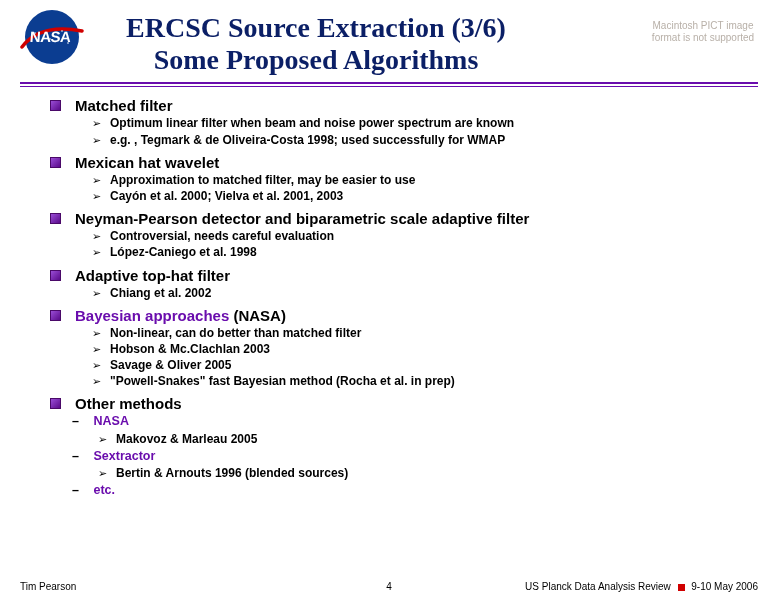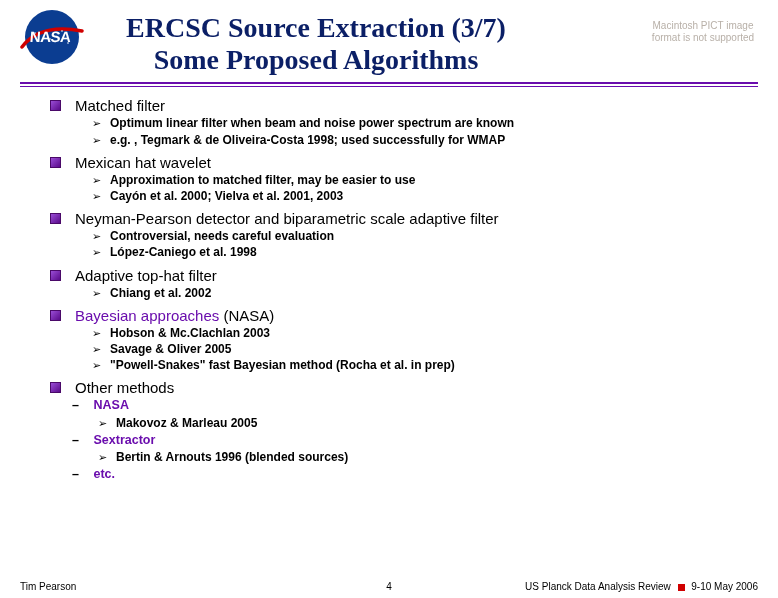--- a/index.html
+++ b/index.html
@@ -88,21 +88,21 @@
   .rule-line { height: 2px; background: #6a0dad; }
   .rule-gap  { height: 2px; background: transparent; }
   .rule-thin { height: 1px; background: #6a0dad; }
 
   .content {
     padding-left: 30px;
     font-size: 12.5px;
     color: #000;
   }
   .lvl1 {
-    font-weight: normal;
+    font-weight: bold;
     font-size: 15px;
     color: #000;
     margin-top: 6px;
     margin-bottom: 1px;
     display: flex;
     align-items: center;
   }
   .lvl1.first { margin-top: 2px; }
   .purple-square {
     display: inline-block;
@@ -187,21 +187,21 @@
           <path d="M2 22 Q 20 -2 62 6" stroke="#d00000" stroke-width="3.5" fill="none" stroke-linecap="round"></path>
           <circle cx="15" cy="8" r="0.8" fill="#fff"></circle>
           <circle cx="42" cy="6" r="0.8" fill="#fff"></circle>
           <circle cx="30" cy="14" r="0.8" fill="#fff"></circle>
           <circle cx="48" cy="18" r="0.8" fill="#fff"></circle>
         </svg>
       </div>
       <div class="nasa-text">NASA</div>
     </div>
     <div class="title-block">
-      <div class="title-line">ERCSC Source Extraction (3/7)</div>
+      <div class="title-line">ERCSC Source Extraction (3/6)</div>
       <div class="title-line">Some Proposed Algorithms</div>
     </div>
     <div class="pict-placeholder">Macintosh PICT image format is not supported</div>
   </div>
 
   <div class="rule">
     <div class="rule-line"></div>
     <div class="rule-gap"></div>
     <div class="rule-thin"></div>
   </div>
@@ -243,20 +243,21 @@
       <div class="lvl2">Chiang et al. 2002</div>
     </div>
 
     <div class="lvl1">
       <span class="purple-square"></span>
       <span>
         <span class="purple-text">Bayesian approaches</span><span> (NASA)</span>
       </span>
     </div>
     <div class="lvl2-group">
+      <div class="lvl2">Non-linear, can do better than matched filter</div>
       <div class="lvl2">Hobson &amp; Mc.Clachlan 2003</div>
       <div class="lvl2">Savage &amp; Oliver 2005</div>
       <div class="lvl2">"Powell-Snakes" fast Bayesian method (Rocha et al. in prep)</div>
     </div>
 
     <div class="lvl1">
       <span class="purple-square"></span>
       <span>Other methods</span>
     </div>
     <div class="dash-group">

